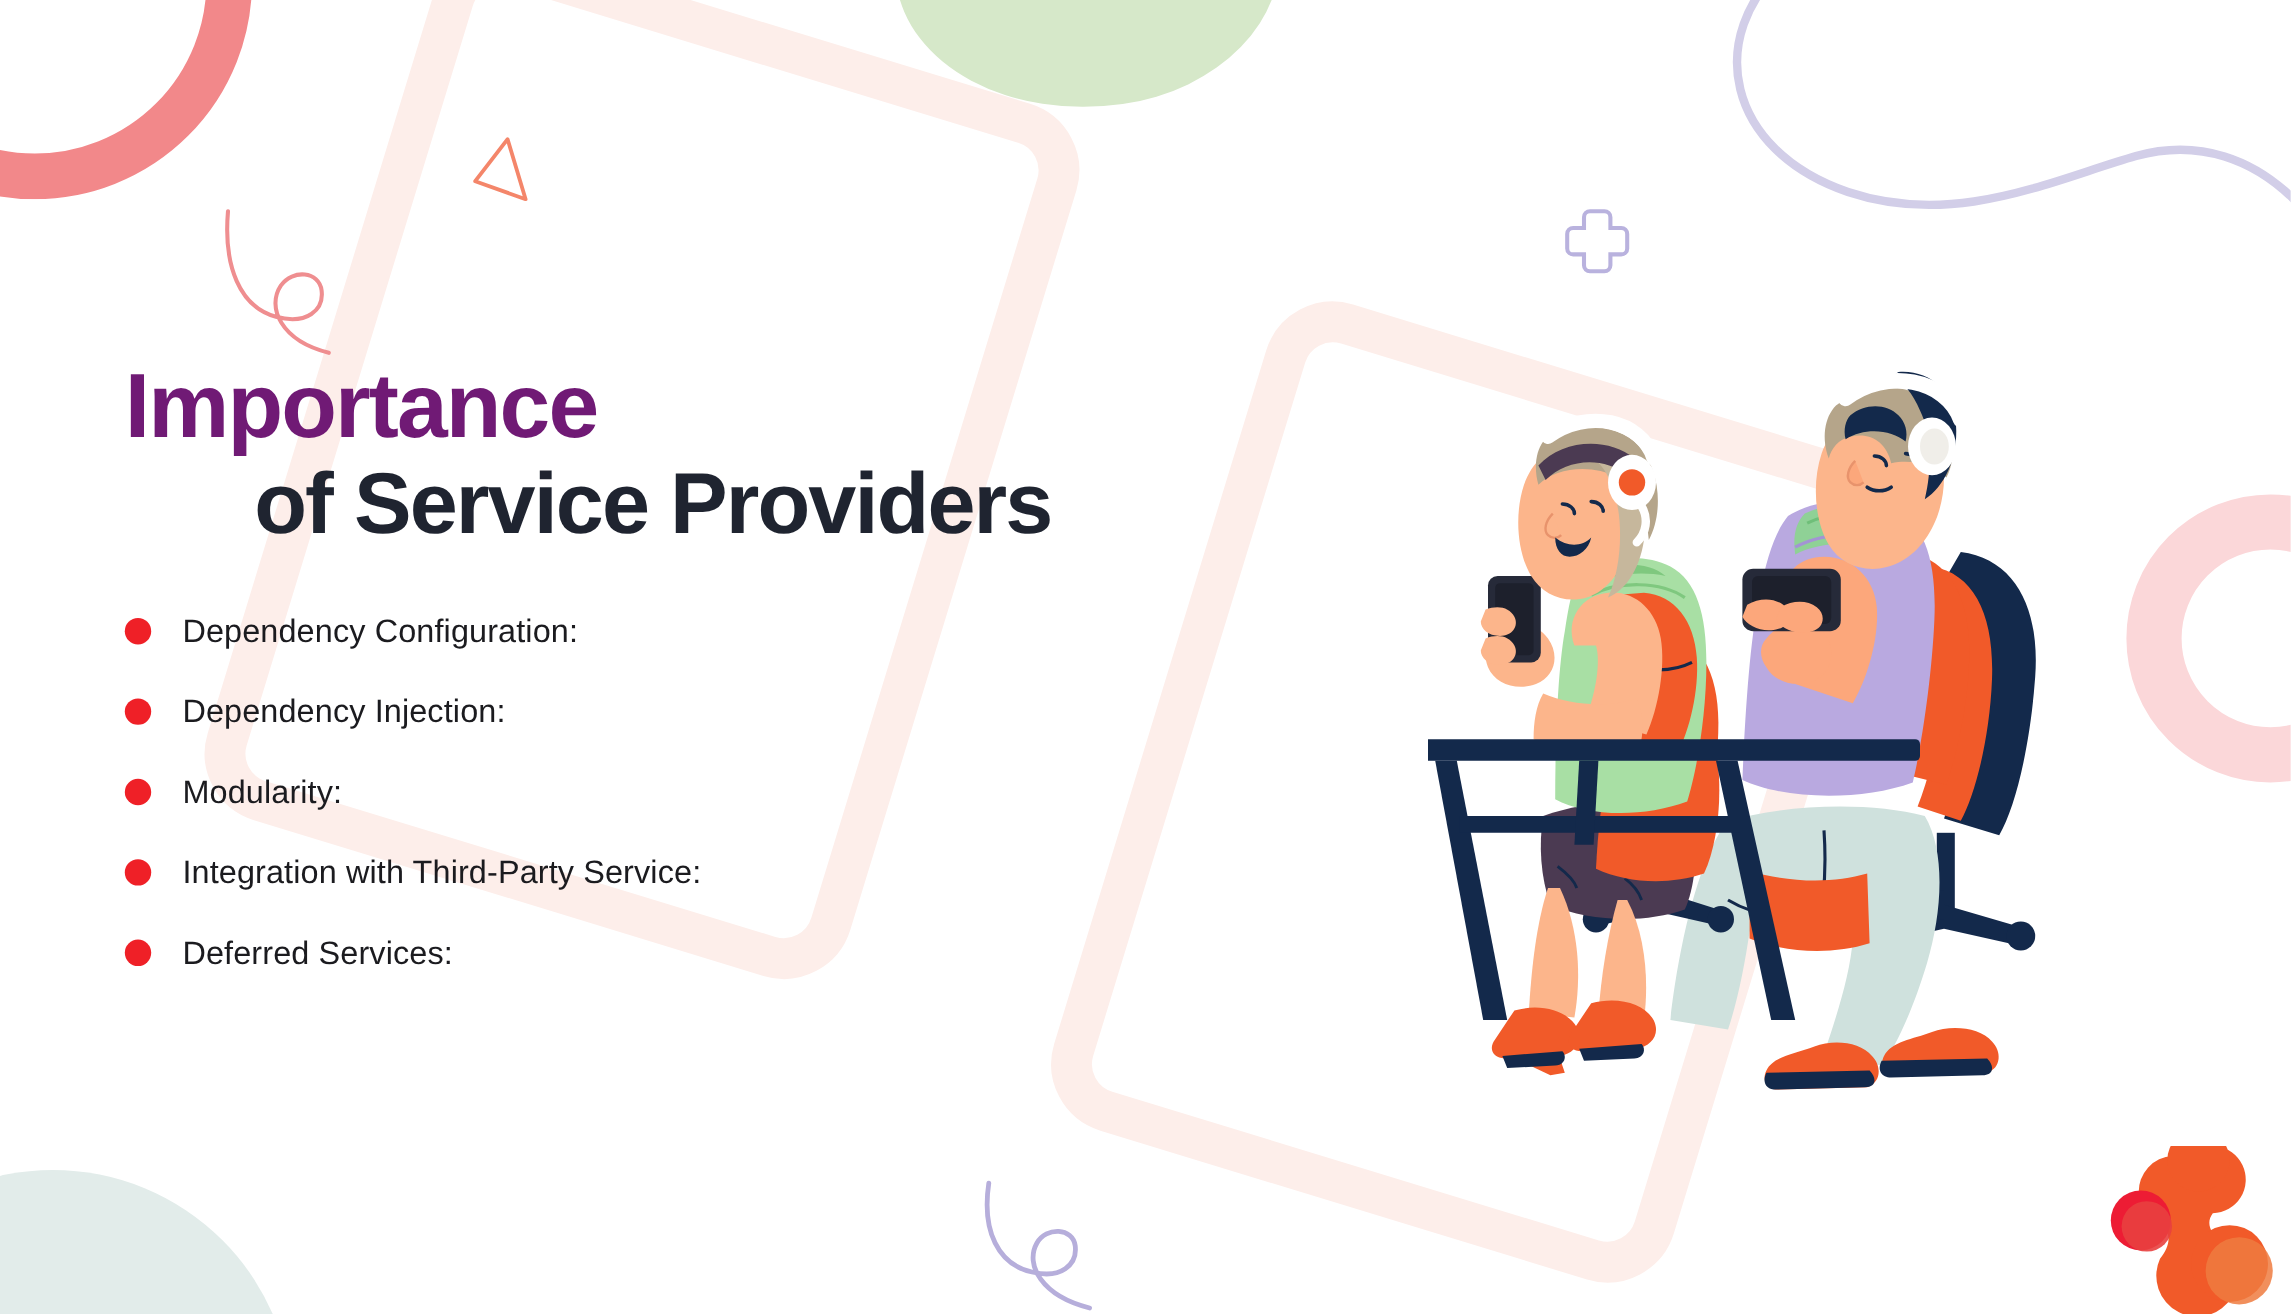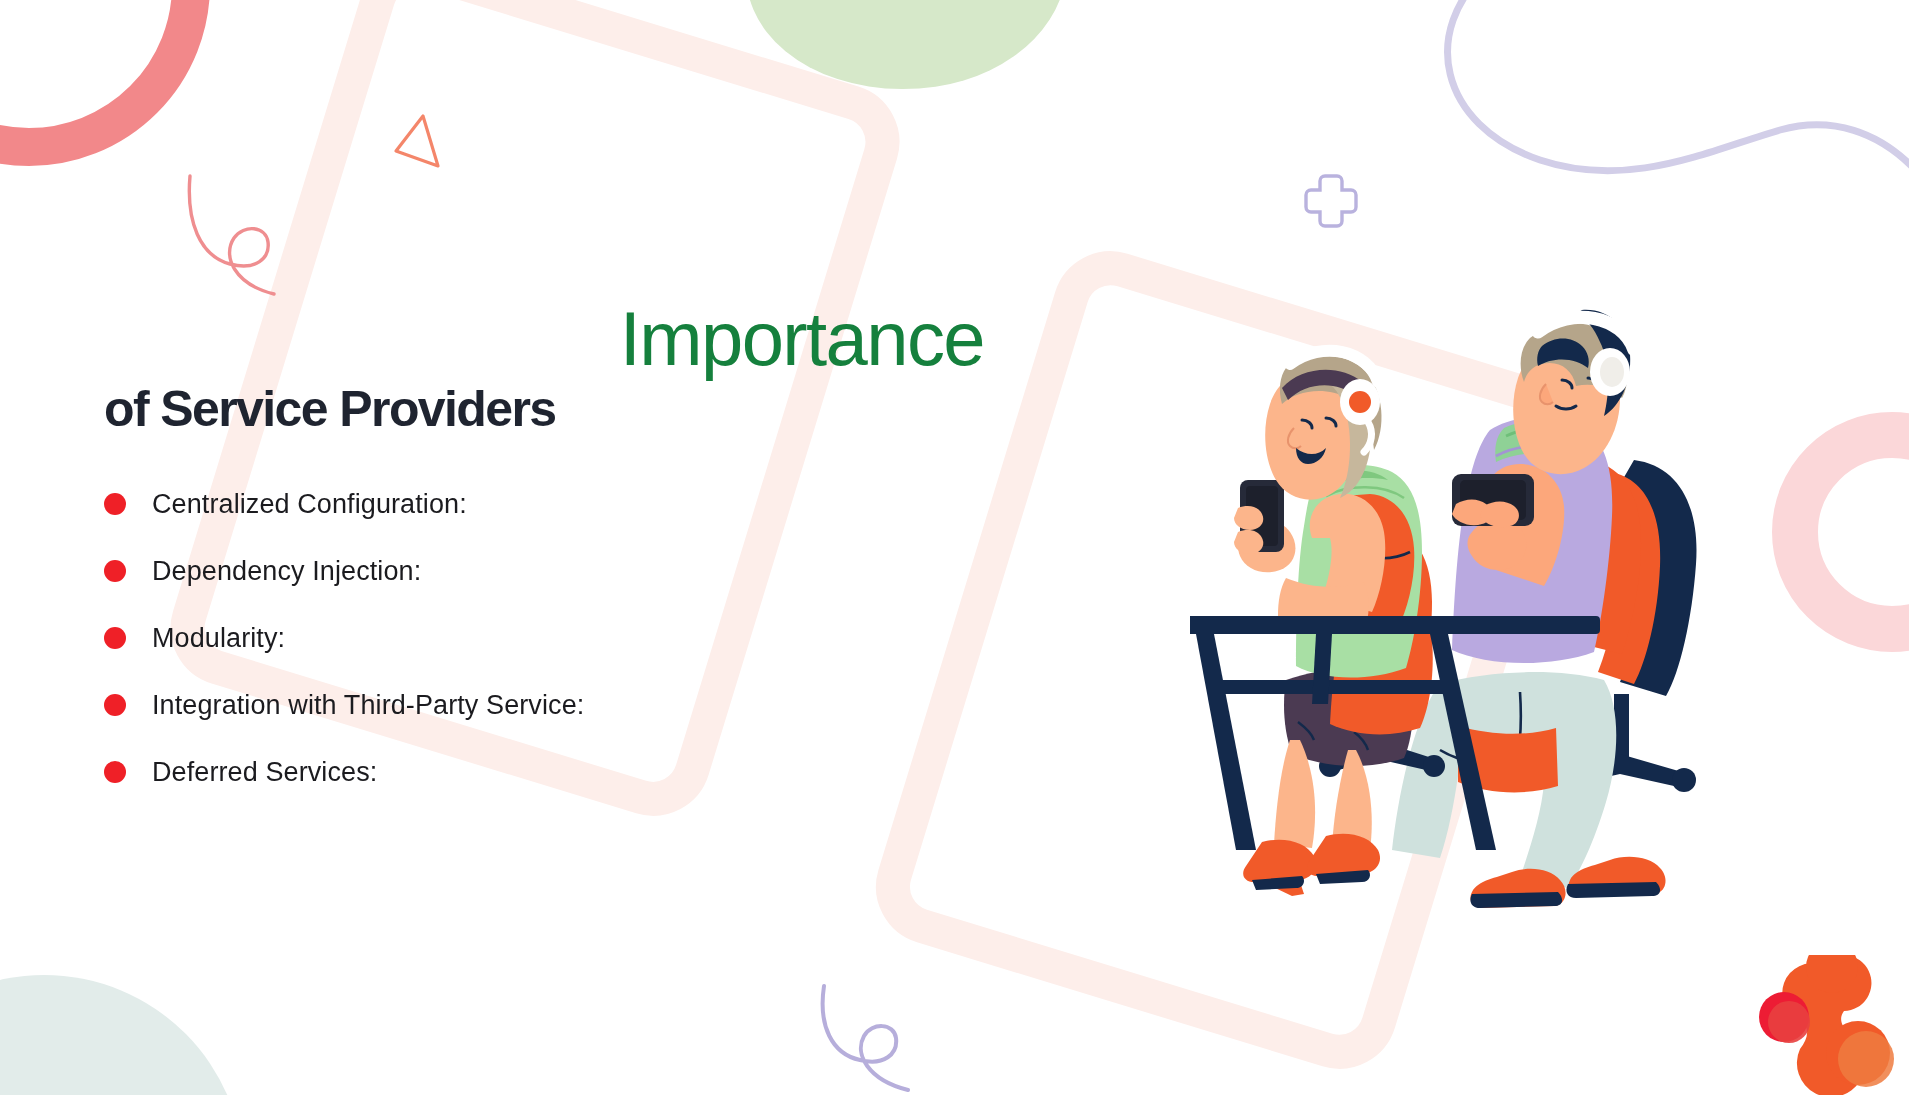--- a/index.html
+++ b/index.html
@@ -81,33 +81,33 @@
 
   
   .content {
     position:absolute;
     left:104px; top:300px;
     width:880px;
     z-index:5;
   }
   .title-line1 {
     font-size:76px;
-    font-weight:normal;
+    font-weight:bold;
     letter-spacing:-1.6px;
-    color:#15803d;
+    color:#701a75;
     line-height:1.02;
-    text-align:right;
   }
   .title-line2 {
-    font-size:50px;
+    font-size:72px;
     font-weight:bold;
     letter-spacing:-1.6px;
     color:#1f2430;
     line-height:1.02;
     margin-top:6px;
+    text-align:center;
   }
 
   .bullets {
     margin-top:54px;
     list-style:none;
   }
   .bullet-row {
     display:flex;
     align-items:center;
     margin-bottom:36px;
@@ -332,21 +332,21 @@
     <path d="M126 354 l 16 0 l -4 70 l -16 0 z" fill="#13294b"></path>
   </svg>
 
   <div class="content">
     <div class="title-line1">Importance</div>
     <div class="title-line2">of Service Providers</div>
 
     <ul class="bullets">
       <li class="bullet-row">
         <span class="bullet-dot"></span>
-        <span class="bullet-label">Centralized Configuration:</span>
+        <span class="bullet-label">Dependency Configuration:</span>
       </li>
       <li class="bullet-row">
         <span class="bullet-dot"></span>
         <span class="bullet-label">Dependency Injection:</span>
       </li>
       <li class="bullet-row">
         <span class="bullet-dot"></span>
         <span class="bullet-label">Modularity:</span>
       </li>
       <li class="bullet-row">

